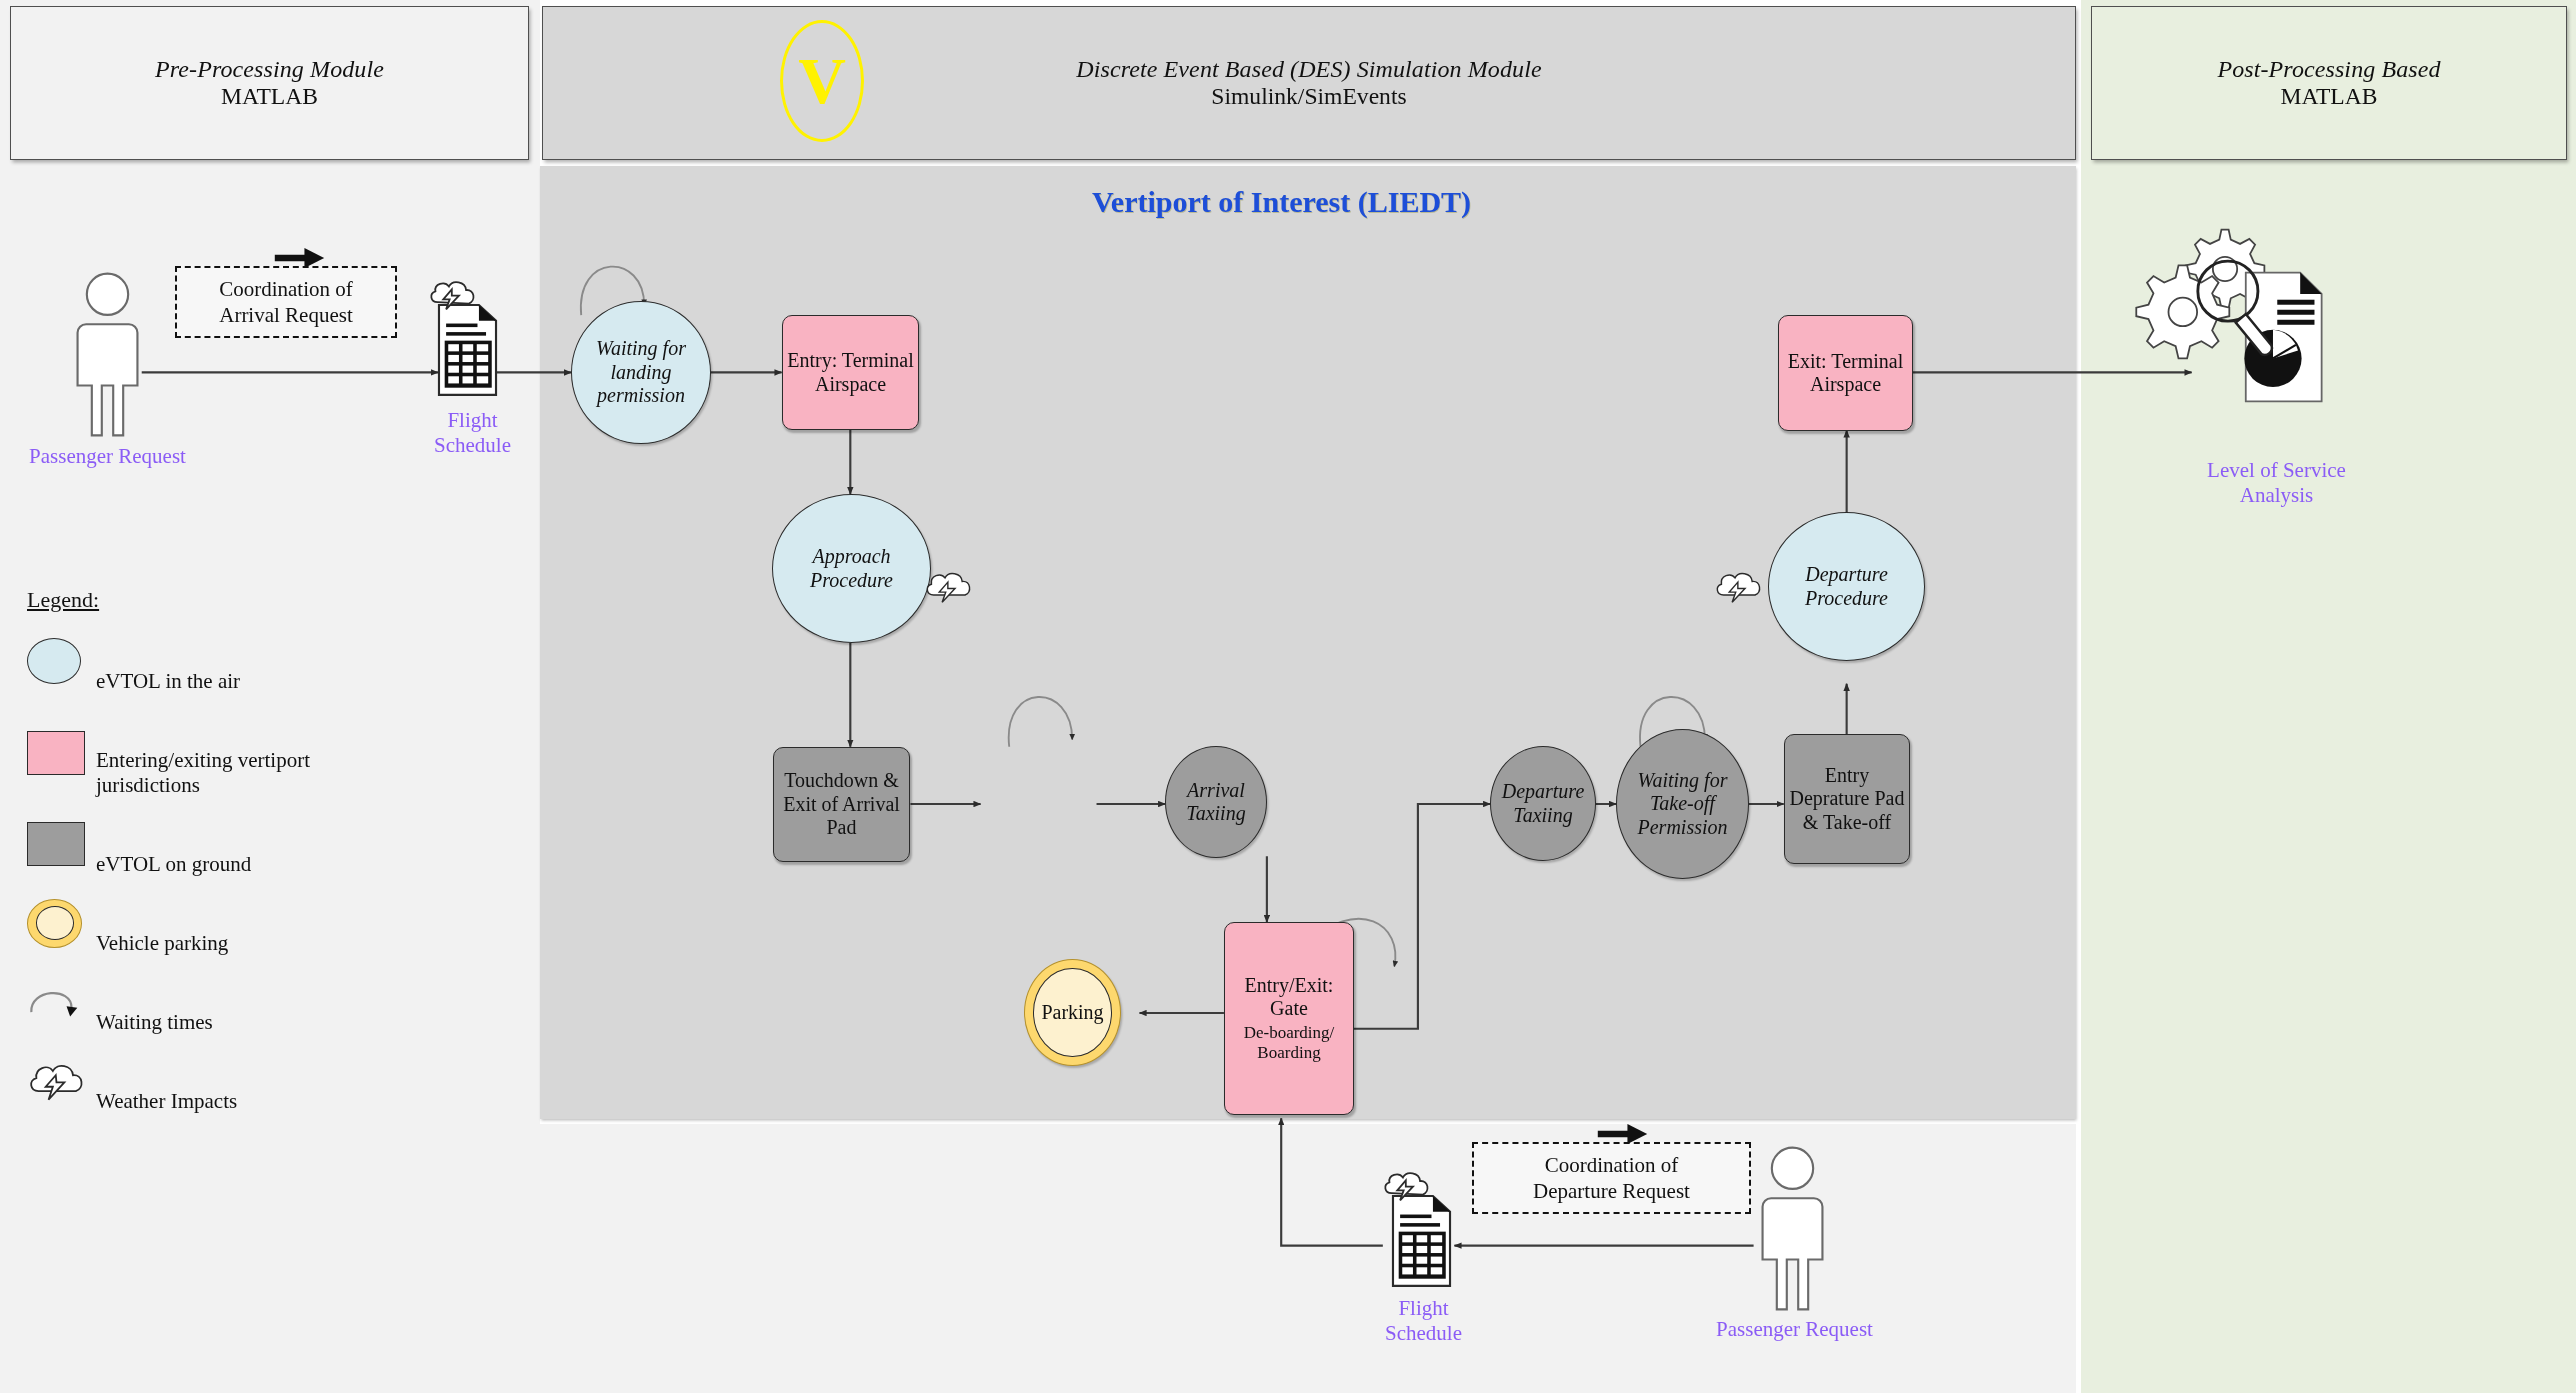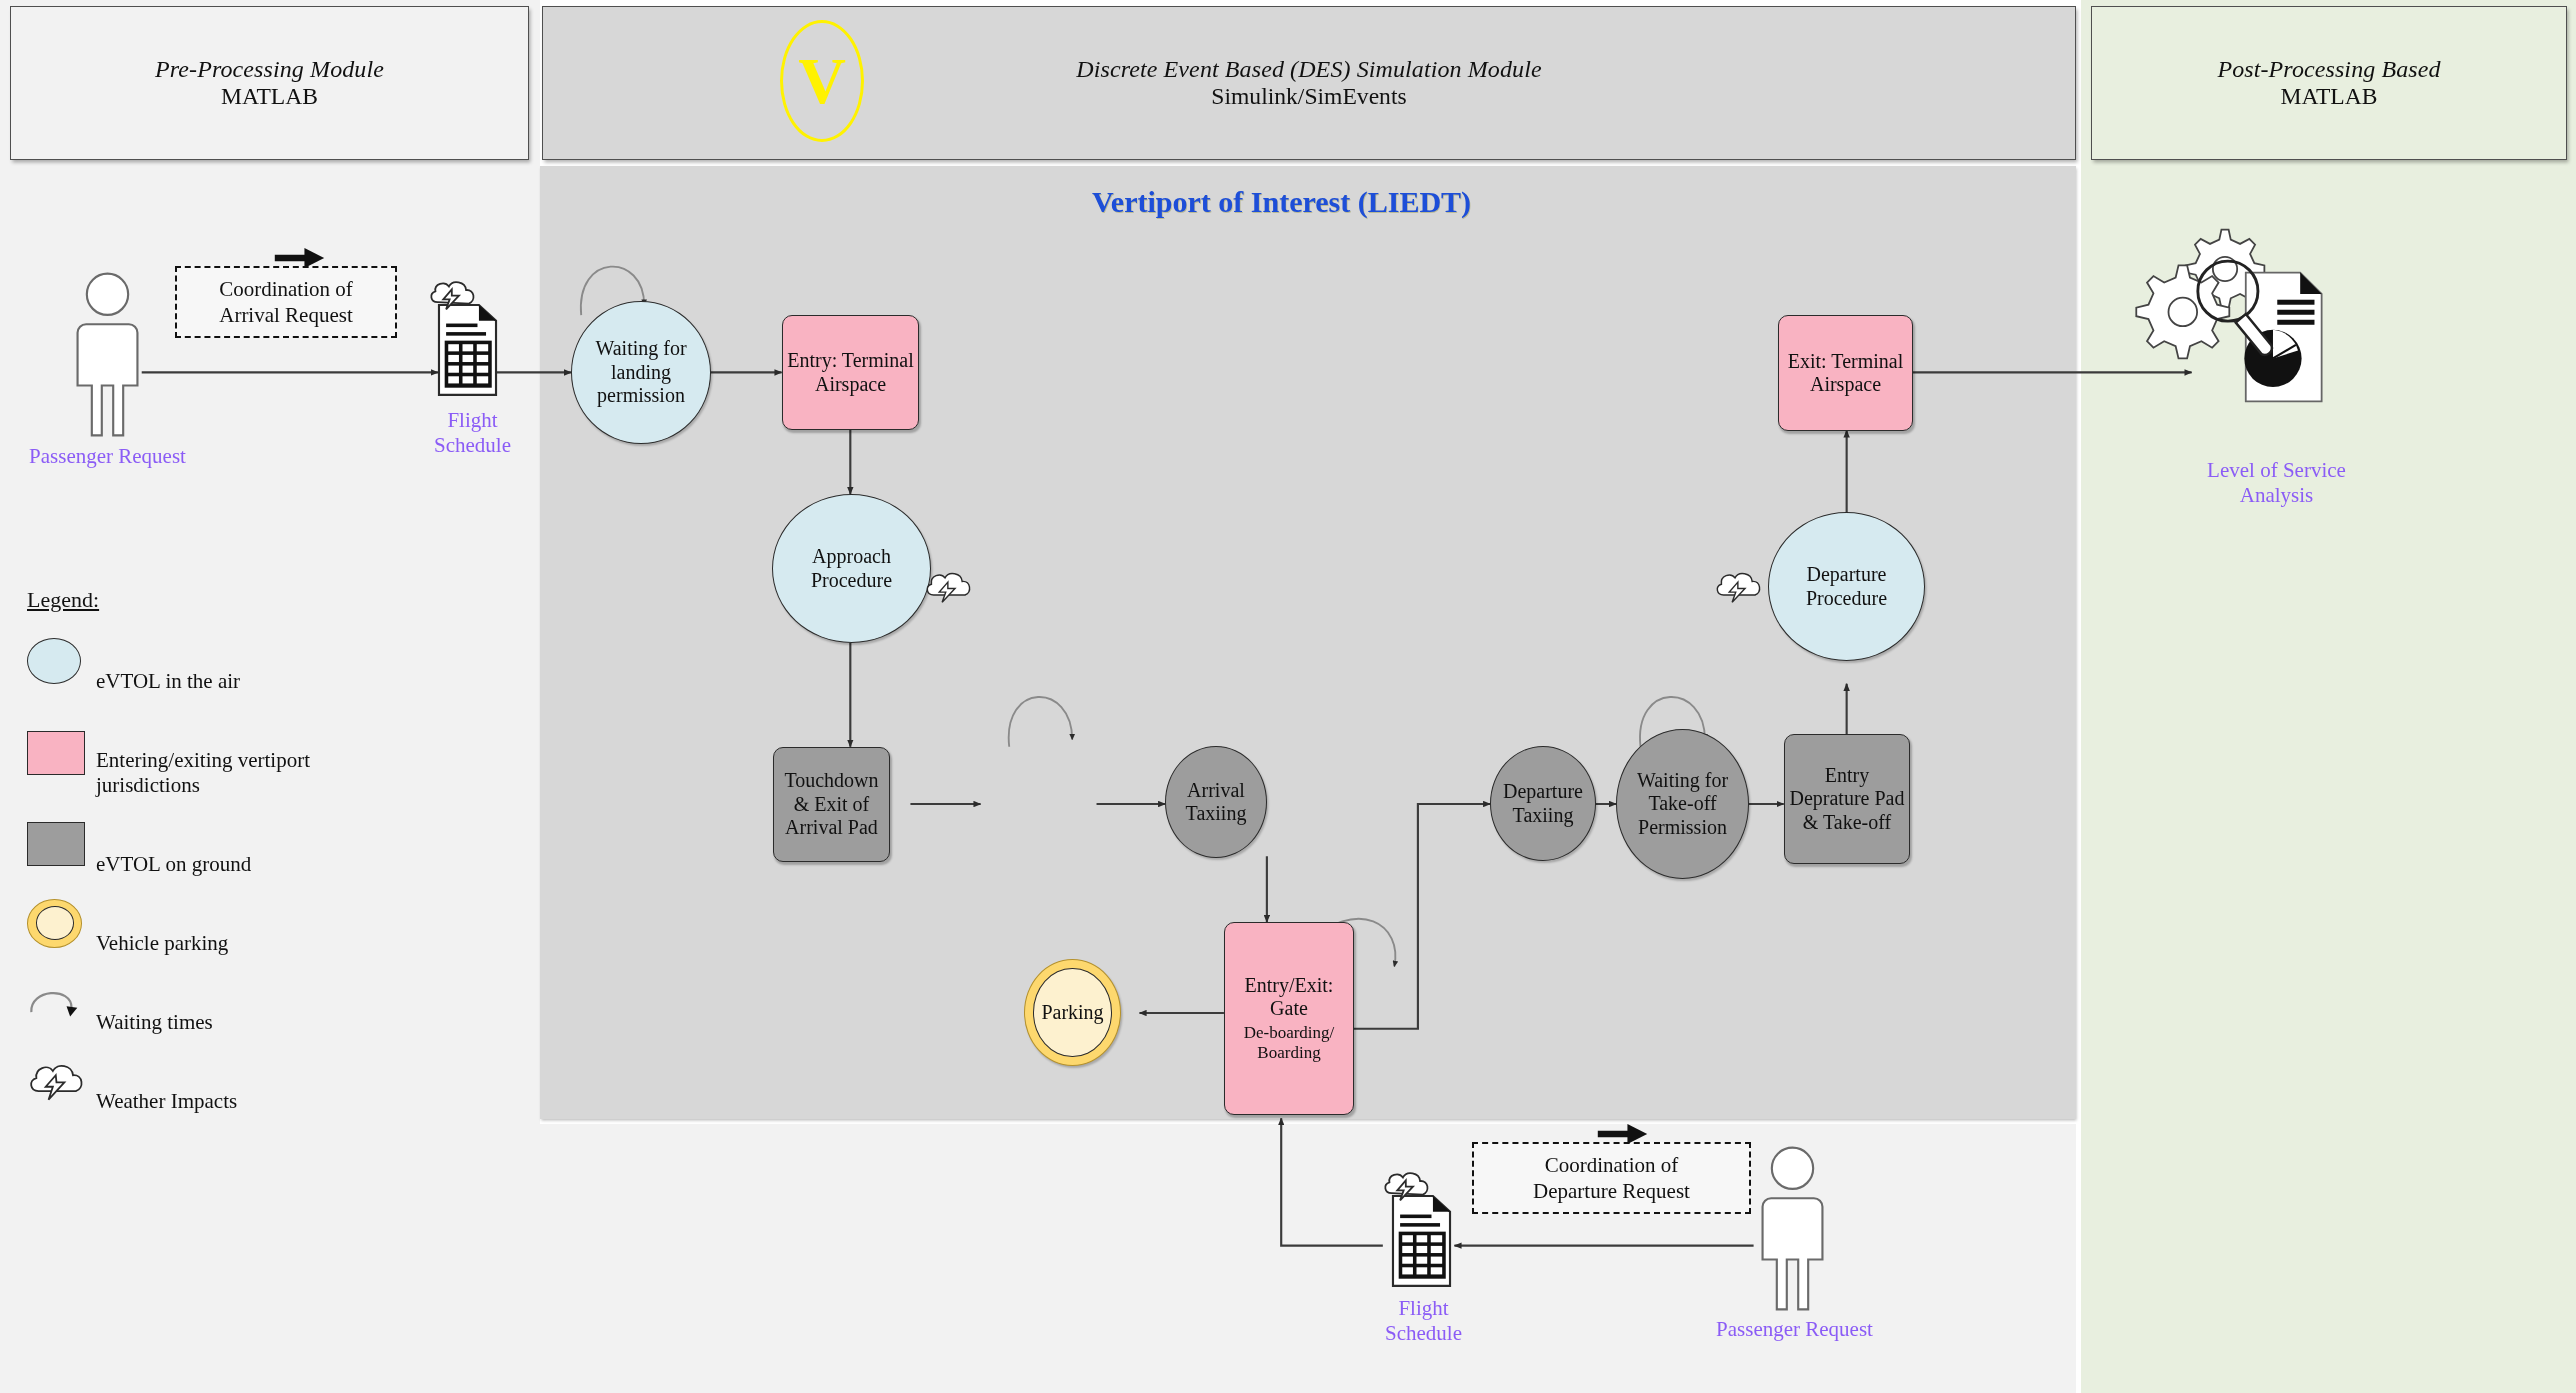--- a/index.html
+++ b/index.html
@@ -31,21 +31,21 @@
 
   #vertiport-title{position:absolute;left:981px;top:185px;width:601px;text-align:center;
       color:#1d4ed8;font-weight:700;font-size:30px;font-family:"Liberation Serif",serif;
       text-shadow:0.7px 0.7px 0 rgba(120,120,0,.30);}
 
   
   .node{position:absolute;box-sizing:border-box;display:flex;align-items:center;justify-content:center;
         text-align:center;color:#111;line-height:1.17;z-index:5;border-radius:10px;}
   .node .t{padding:1.4px 2.9px;}
   .rect{border:1.4px solid #2b2b2b;box-shadow:1.4px 2.1px 2.1px rgba(0,0,0,.25);}
-  .ellipse{border:1.4px solid #2b2b2b;border-radius:50%;box-shadow:1.4px 2.1px 2.1px rgba(0,0,0,.22);}
+  .ellipse{border:1.4px solid #2b2b2b;border-radius:50%;box-shadow:1.4px 2.1px 2.1px rgba(0,0,0,.22);font-style:italic;}
   .air{background:#d6eaf0;}
   .jur{background:#f9b3c2;}
   .ground{background:#9d9d9d;}
   .parkring{background:#fdd86e;border:1.4px solid #b4912d;border-radius:50%;
             display:flex;align-items:center;justify-content:center;box-shadow:1.4px 2.1px 2.1px rgba(0,0,0,.22);}
   .parkinner{background:#fdf1cf;border:0.7px solid #2b2b2b;border-radius:50%;
              width:calc(100% - 18.6px);height:calc(100% - 18.6px);display:flex;align-items:center;justify-content:center;} .f28{font-size:20px;} .f24{font-size:17px;}
 
   
   #wires{position:absolute;left:0;top:0;width:2576px;height:1394px;z-index:3;}
@@ -160,21 +160,21 @@
   </div>
 
   <div class="node rect jur f28" style="left:782px;top:315px;width:137px;height:115px;">
     <div class="t">Entry: Terminal Airspace</div>
   </div>
 
   <div class="node ellipse air f28" style="left:772px;top:494px;width:159px;height:149px;">
     <div class="t">Approach Procedure</div>
   </div>
 
-  <div class="node rect ground f28" style="left:773px;top:747px;width:117px;height:115px;">
+  <div class="node rect ground f28" style="left:773px;top:747px;width:137px;height:115px;">
     <div class="t">Touchdown &amp; Exit of Arrival Pad</div>
   </div>
 
 
   <div class="node ellipse ground f28" style="left:1165px;top:746px;width:102px;height:112px;">
     <div class="t">Arrival Taxiing</div>
   </div>
 
   <div class="node rect jur" style="left:1224px;top:922px;width:130px;height:193px;flex-direction:column;">
     <div class="t f28">Entry/Exit: Gate</div>

